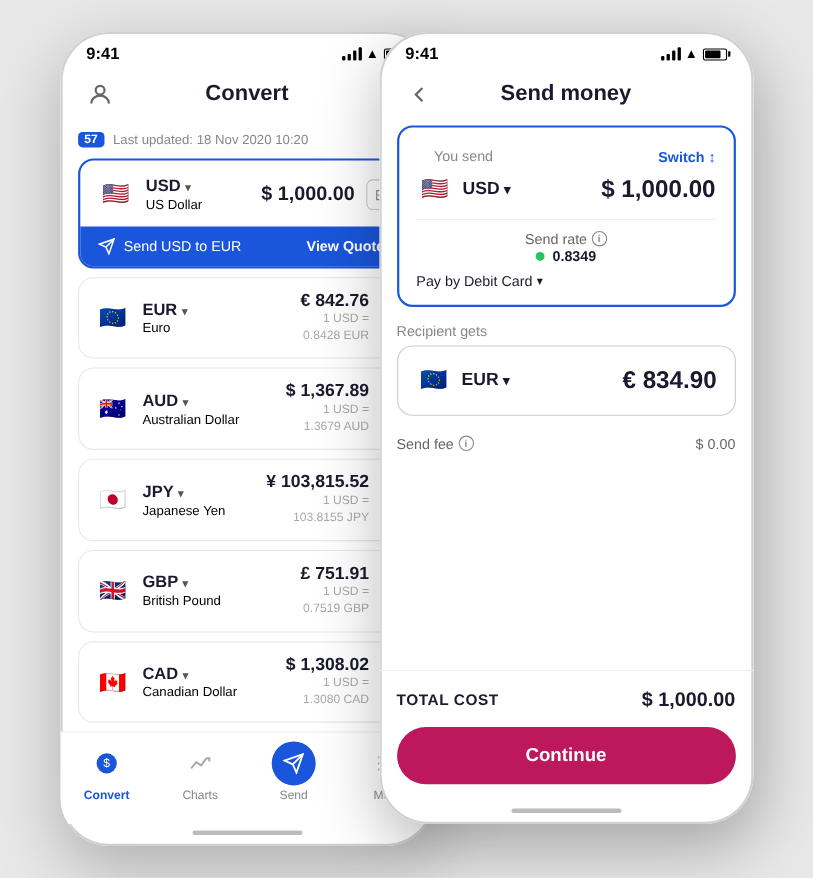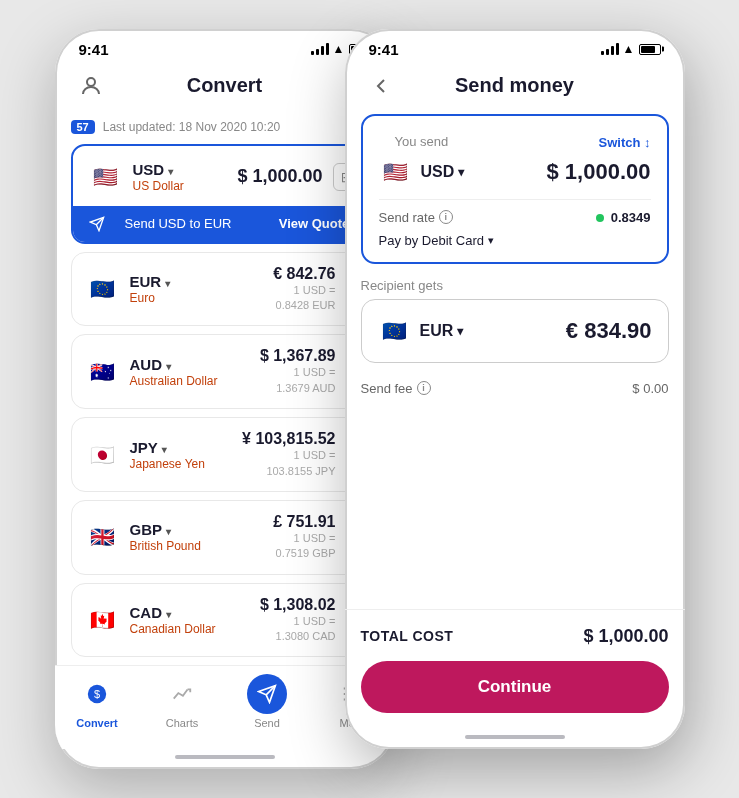--- a/index.html
+++ b/index.html
@@ -110,41 +110,41 @@
       align-items: center;
       padding-bottom: 12px;
     }
     .currency-left { display: flex; align-items: center; gap: 10px; }
     .flag-circle {
       width: 34px; height: 34px; border-radius: 50%;
       overflow: hidden; display: flex; align-items: center; justify-content: center;
       font-size: 20px; flex-shrink: 0;
     }
     .currency-name { font-size: 15px; font-weight: 700; color: #1a1a2e; }
-    .currency-full { font-size: 12px; color: #c2410c; margin-top: 1px; }
+    .currency-full { font-size: 12px; color: #000000; margin-top: 1px; }
     .currency-arrow { font-size: 10px; color: #555; }
     .currency-amount { font-size: 18px; font-weight: 700; color: #1a1a2e; }
     .calc-icon {
       width: 28px; height: 28px; border: 1.5px solid #ccc; border-radius: 6px;
       display: flex; align-items: center; justify-content: center;
       font-size: 14px; color: #888;
     }
     .send-bar {
       background: #1a56db;
       margin: 0 -16px;
       padding: 10px 16px;
       border-radius: 0 0 12px 12px;
       display: flex;
       align-items: center;
       justify-content: space-between;
       color: #fff;
       font-size: 13px;
       font-weight: 500;
     }
-    .send-bar-left { display: flex; align-items: center; gap: 20px; }
+    .send-bar-left { display: flex; align-items: center; gap: 8px; }
     .view-quote { font-weight: 600; font-size: 13px; }
 
     
     .currency-card {
       background: #fff;
       border: 1px solid #e8e8e8;
       border-radius: 14px;
       padding: 12px 14px;
       margin-bottom: 8px;
       display: flex;
@@ -216,21 +216,21 @@
       background: none; border: none; cursor: pointer;
     }
     .currency-code-btn {
       font-size: 16px; font-weight: 700; color: #1a1a2e;
       display: flex; align-items: center; gap: 4px;
     }
     .send-amount { font-size: 22px; font-weight: 700; color: #1a1a2e; }
     .divider { height: 1px; background: #eee; margin: 10px 0; }
     .rate-row {
       display: flex; align-items: center; justify-content: space-between;
-      font-size: 13px; color: #666;
+      font-size: 13px; color: #666; flex-direction: column;
     }
     .rate-label { display: flex; align-items: center; gap: 4px; }
     .rate-value { color: #1a1a2e; font-weight: 600; }
     .green-dot { width: 8px; height: 8px; background: #22c55e; border-radius: 50%; display: inline-block; }
     .pay-method {
       display: flex; align-items: center; gap: 4px;
       color: #1a1a2e; font-size: 13px; font-weight: 500; cursor: pointer;
       margin-top: 8px;
     }
 

